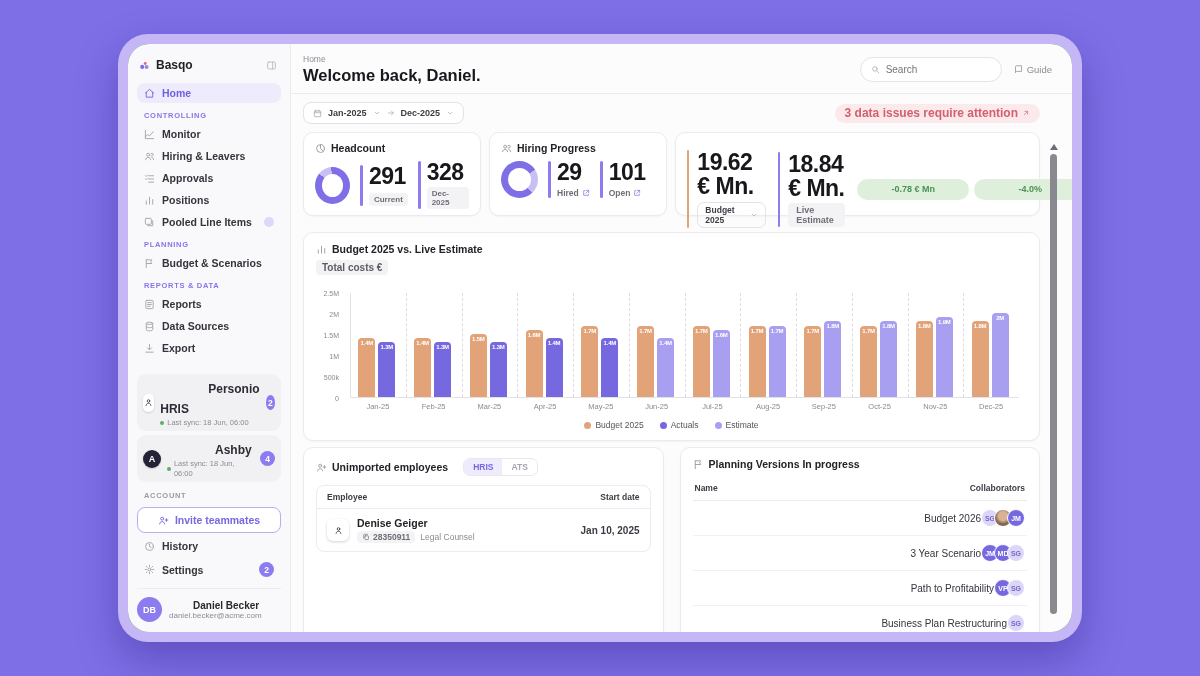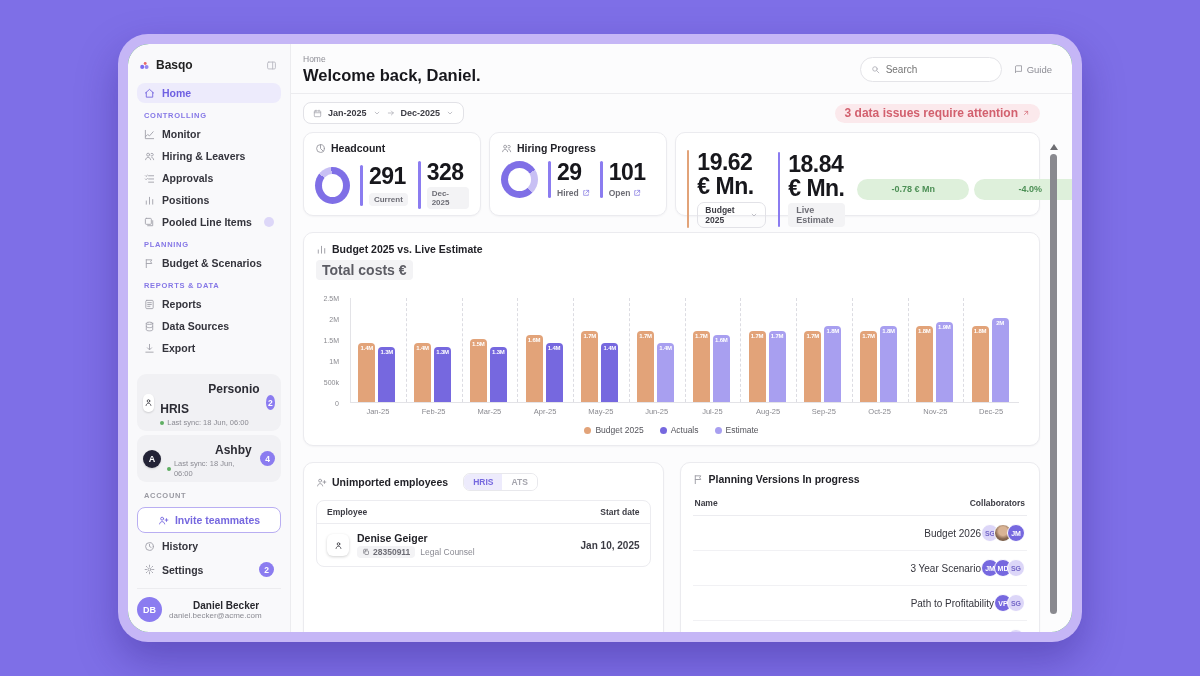--- a/index.html
+++ b/index.html
@@ -90,42 +90,42 @@
   .cost-num { font-size:23px; font-weight:700; color:#17171c; letter-spacing:-.5px; line-height:1.05; }
   .select-pill { display:inline-flex; align-items:center; gap:14px; border:1px solid #e2e2e7; border-radius:7px;
                  font-size:8.5px; color:#3c3c44; font-weight:600; padding:2px 7px; margin-top:4px; }
   .select-pill .chev { color:#a5a5ad; }
   .deltas { margin-left:auto; display:flex; flex-direction:row; gap:5px; }
   .delta-pill { width:112px; height:21px; border-radius:11px; background:#def0db; color:#4c8f55;
                 font-size:9px; font-weight:700; display:flex; align-items:center; justify-content:center; }
 
   
   .chart-card { margin-top:16px; padding:10px 12px 10px 12px; }
-  .chart-badge { display:inline-block; background:#f3f3f5; border-radius:4px; font-size:14px; color:#5c5c64;
+  .chart-badge { display:inline-block; background:#f3f3f5; border-radius:4px; font-size:10px; color:#5c5c64;
                  font-weight:600; padding:2px 6px; margin:5px 7px 0 0; }
   .chart-wrap { position:relative; margin-top:18px; }
   .y-axis { position:absolute; left:0; top:0; height:105px; width:30px; }
   .y-tick { position:absolute; right:7px; transform:translateY(-50%); font-size:7px; color:#8a8a90; }
   .plot { position:relative; margin:0 8px 0 34px; height:105px; border-left:1px solid #e3e3e7;
           border-bottom:1px solid #e3e3e7; display:flex; }
   .bar-group { flex:1; display:flex; align-items:flex-end; justify-content:center; gap:3px;
                border-left:1px dashed #dcdce2; position:relative; }
   .bar-group:first-child { border-left:none; }
   .bar-group::after { content:""; }
   .bar { position:relative; width:17px; border-radius:4px 4px 0 0; }
   .bar-label { position:absolute; top:2px; left:-3px; right:-3px; text-align:center; font-size:6px;
                font-weight:700; color:#fff; letter-spacing:-.2px; }
   .x-labels { display:flex; margin:4px 8px 0 34px; }
   .x-labels span { flex:1; text-align:center; font-size:7.5px; color:#8a8a90; }
   .legend { display:flex; justify-content:center; gap:16px; margin-top:9px; }
   .legend-item { display:flex; align-items:center; gap:4px; font-size:8.5px; color:#55555c; }
   .legend-dot { width:7px; height:7px; border-radius:50%; }
 
   
-  .bottom-row { display:flex; gap:16px; margin-top:16px; align-items:flex-start; }
+  .bottom-row { display:flex; gap:16px; margin-top:6px; align-items:flex-start; }
   .bottom-card { flex:1; min-height:215px; padding:10px 12px; }
   .seg-control { display:flex; border:1px solid #e8e8ec; border-radius:7px; overflow:hidden; margin-left:10px; }
   .seg { font-size:8.5px; font-weight:700; padding:3px 9px; color:#a5a5ad; background:#fff; }
   .seg.active { background:#edebfc; color:#7668df; }
   .mini-table { border:1px solid #ececf0; border-radius:8px; margin-top:9px; }
   .mt-head { display:flex; justify-content:space-between; padding:6px 10px; border-bottom:1px solid #ececf0;
              font-size:8.5px; font-weight:700; color:#3c3c44; }
   .mt-row { display:flex; justify-content:space-between; align-items:center; padding:8px 10px; }
   .emp-cell { display:flex; gap:8px; align-items:center; }
   .emp-logo { width:22px; height:22px; border-radius:6px; background:#fff; box-shadow:0 1px 3px rgba(0,0,0,.18);

